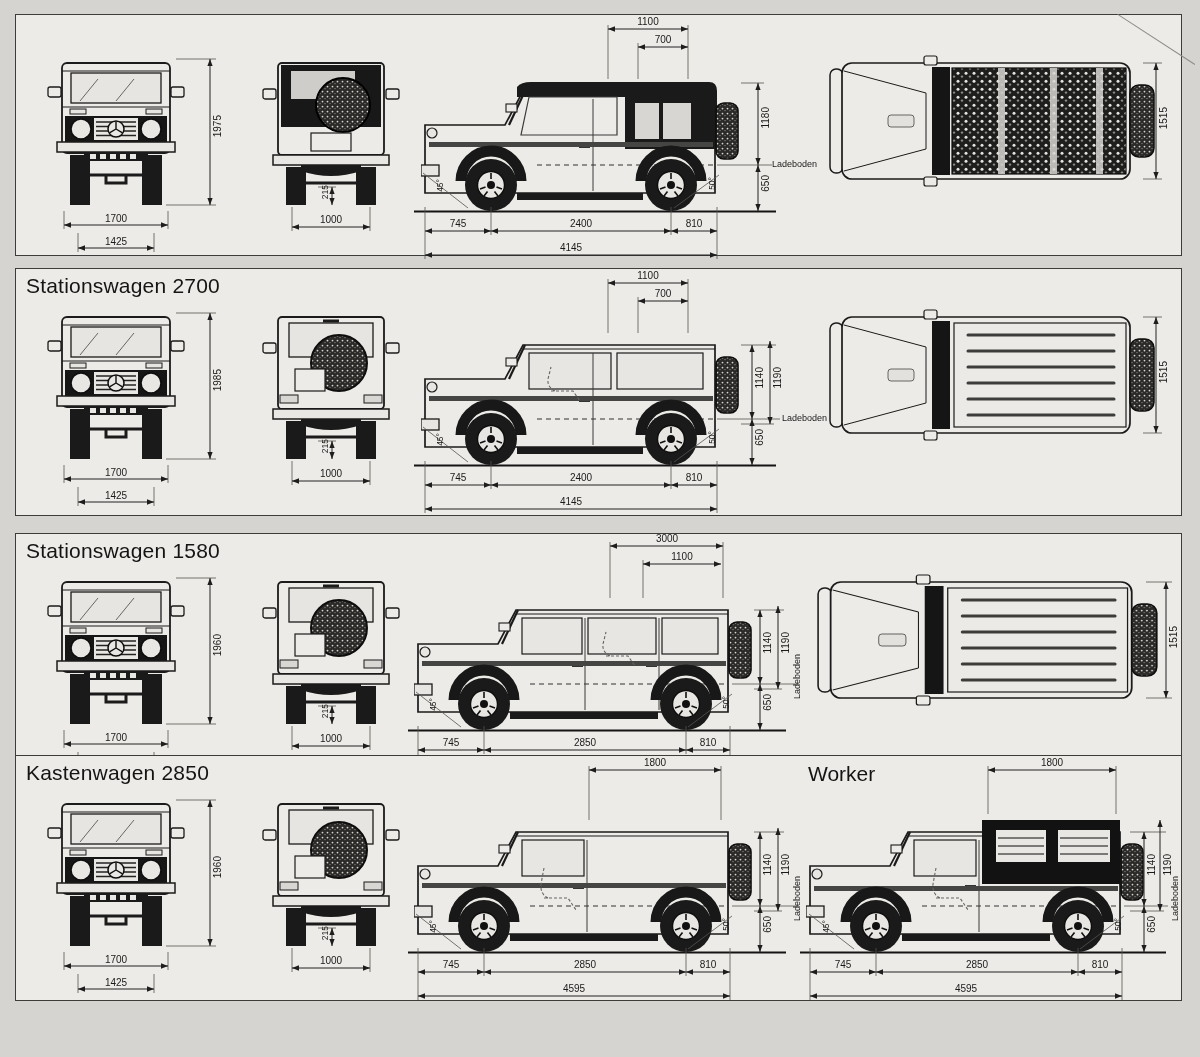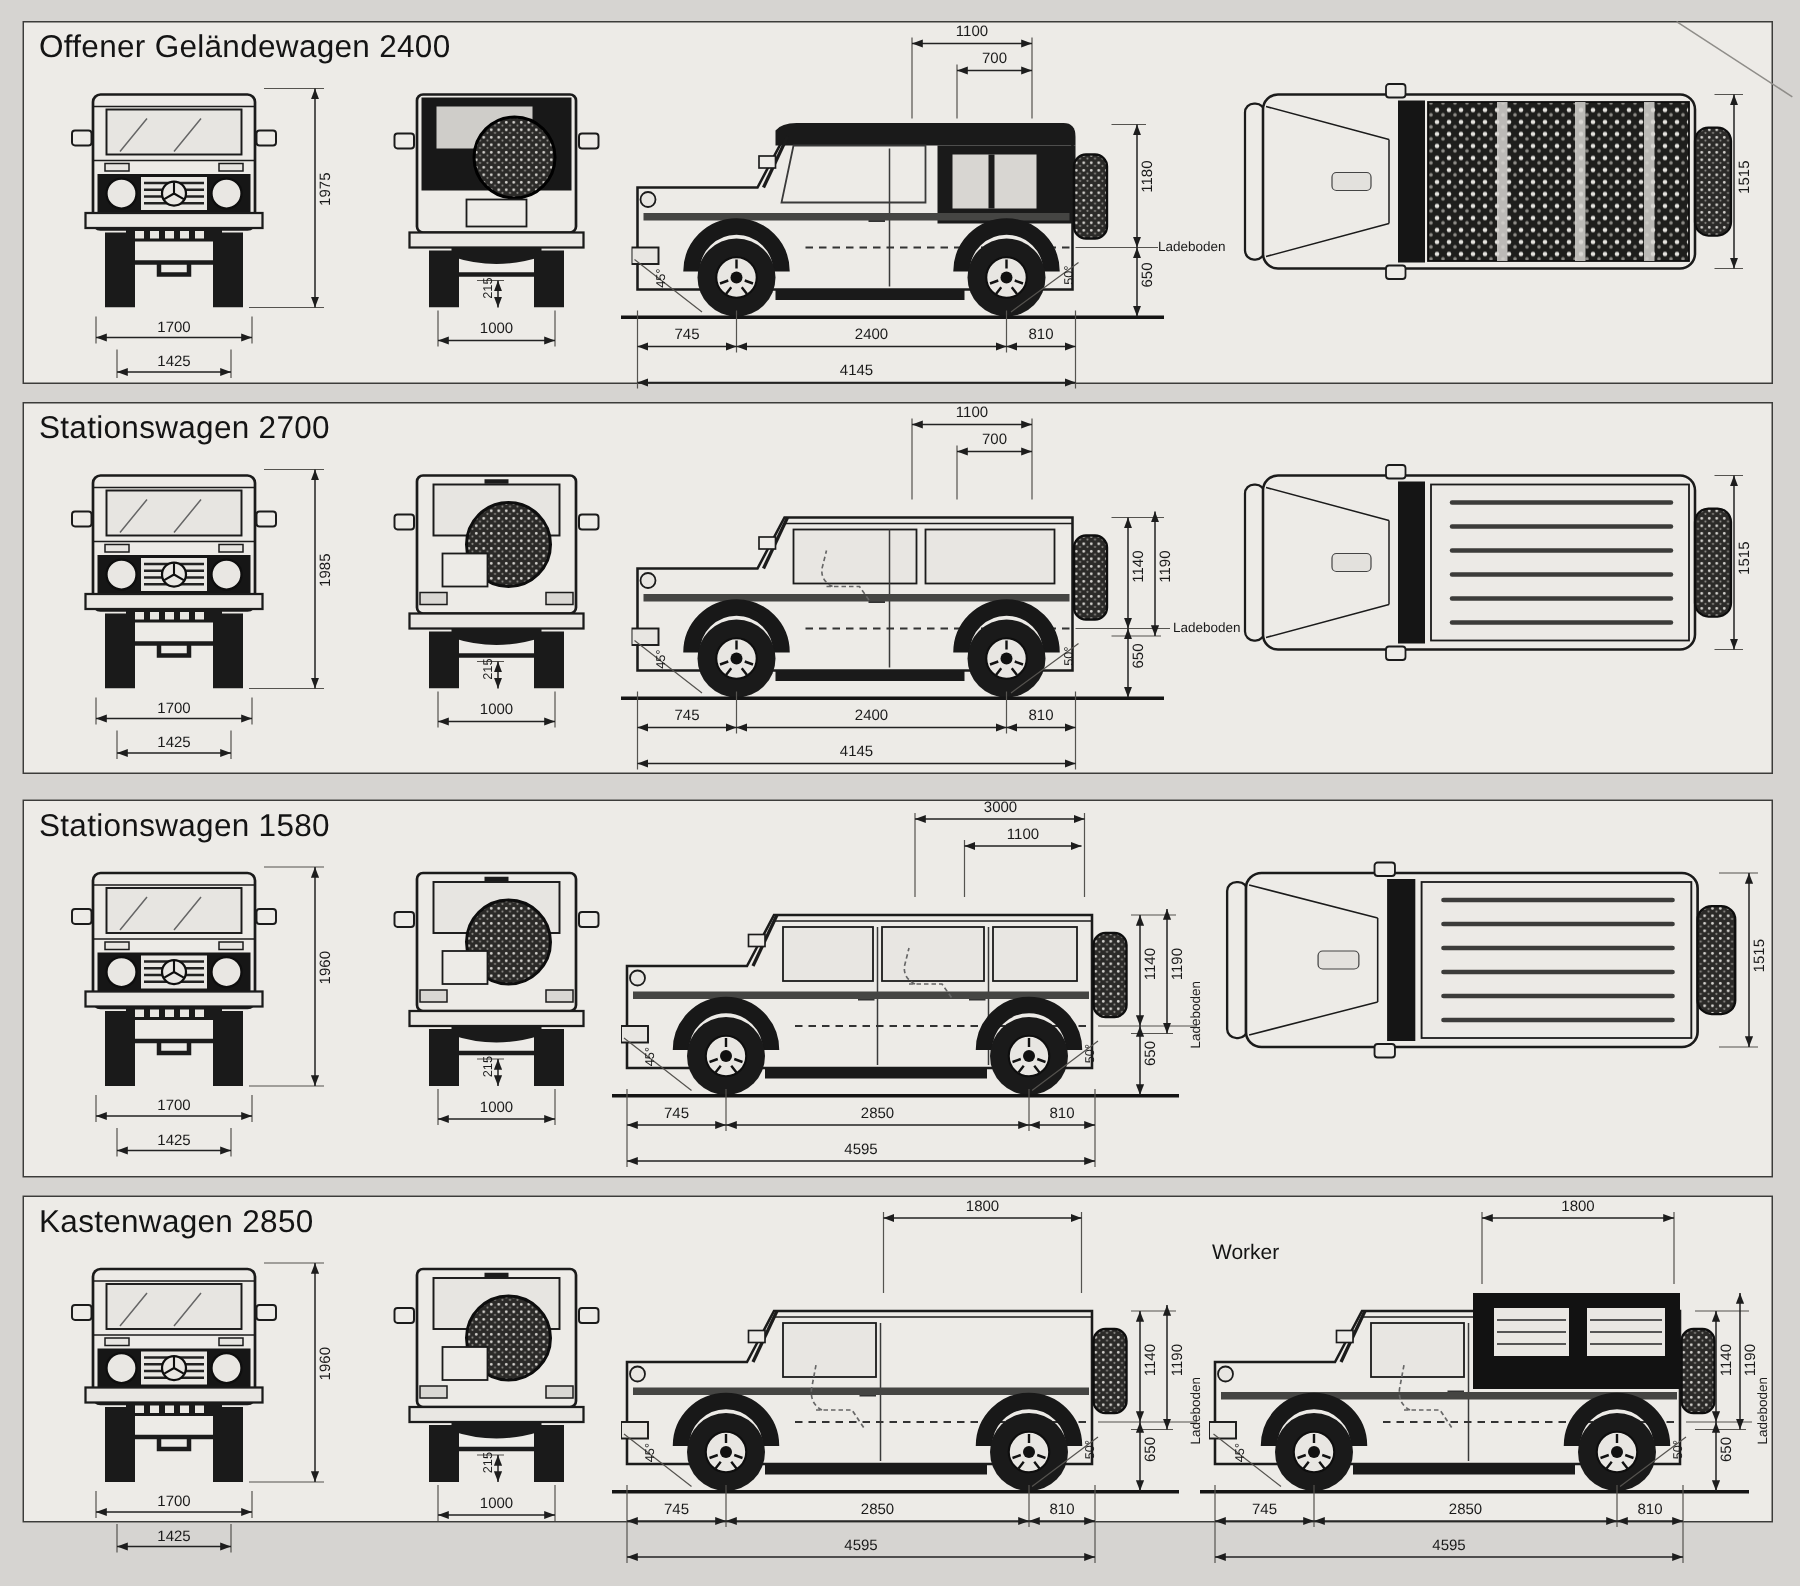--- a/index.html
+++ b/index.html
@@ -2,21 +2,21 @@
 <html><head>
 <meta charset="utf-8">
 <style>
   html,body{margin:0;padding:0;}
   body{width:1200px;height:1057px;background:#d6d4d1;position:relative;
        font-family:"Liberation Sans",sans-serif;overflow:hidden;}
   .panel{position:absolute;left:15px;width:1167px;background:#edebe7;
          border:1.6px solid #3c3c3a;box-sizing:border-box;}
   .title{position:absolute;left:10px;top:5px;font-size:21px;color:#141414;
          letter-spacing:.2px;white-space:nowrap;}
-  .wlabel{position:absolute;font-size:14px;color:#141414;white-space:nowrap;margin-top:22px;}
+  .wlabel{position:absolute;font-size:21px;color:#141414;white-space:nowrap;}
   .dim{position:absolute;font-size:10px;color:#1a1a1a;white-space:nowrap;line-height:1;}
   .c{transform:translateX(-50%);}
   .v{writing-mode:vertical-rl;transform:rotate(180deg);}
   .f8{font-size:8.5px;}
   .f9{font-size:9px;}
   svg.overlay{position:absolute;left:0;top:0;overflow:visible;}
   line.dl{stroke:#222;stroke-width:1;marker-start:url(#ah);marker-end:url(#ah);}
   path.xl{stroke:#55534f;stroke-width:.8;fill:none;}
   path.gnd{stroke:#141414;stroke-width:2.2;fill:none;}
   .scratch{position:absolute;left:1118px;top:14px;width:92px;border-top:1.6px solid #8f8d89;
@@ -291,21 +291,20 @@
           <line x1="140" y1="74" x2="286" y2="74"></line>
       <line x1="140" y1="90" x2="286" y2="90"></line>
           <line x1="140" y1="106" x2="286" y2="106"></line>
     </g>
     <rect x="302" y="30" width="24" height="72" rx="9" fill="url(#spk)" stroke="#0e0e0e" stroke-width="1.5"></rect>
   </symbol>
 </defs>
 </svg>
 
 <section class="panel" style="top:14px;height:242px">
-  <span class="title">Offener Geländewagen 2400</span>
   <svg class="overlay" width="1167" height="242">
     <use href="#sym-front" x="30" y="40" width="140" height="150"></use>
     <use href="#sym-rear-soft" x="245" y="40" width="140" height="150"></use>
     <use href="#sym-side-cabrio" x="405" y="32" width="320" height="170"></use>
     <use href="#sym-top-open" x="812" y="40" width="330" height="132"></use>
     <path class="gnd" d="M398,196.5 H760"></path>
     <path class="xl" d="M160,44 H200 M150,190 H200 M48,196 V214 M152,196 V214 M62,218 V237 M138,218 V237
                        M302,172 H320 M276,192 V216 M354,192 V216
                        M592,10 V64 M622,28 V64 M672,10 V64
                        M725,68 H748 M701,150 H756
@@ -441,21 +440,21 @@
   <span class="dim v" style="left:747px;top:160px">650</span>
   <span class="dim c" style="left:435px;top:204px">745</span>
   <span class="dim c" style="left:569px;top:204px">2850</span>
   <span class="dim c" style="left:692px;top:204px">810</span>
   <span class="dim c" style="left:558px;top:228px">4595</span>
   <span class="dim v f8" style="left:413px;top:164px">45°</span>
   <span class="dim v f8" style="left:706px;top:162px">50°</span>
   <span class="dim v" style="left:1153px;top:92px">1515</span>
 </section>
 
-<section class="panel" style="top:797px;height:218px">
+<section class="panel" style="top:755px;height:246px">
   <span class="title">Kastenwagen 2850</span>
   <span class="wlabel" style="left:792px;top:6px">Worker</span>
   <svg class="overlay" width="1167" height="253">
     <use href="#sym-front" x="30" y="40" width="140" height="150"></use>
     <use href="#sym-rear-wagon" x="245" y="40" width="140" height="150"></use>
     <use href="#sym-side-van" x="398" y="32" width="340" height="170"></use>
     <use href="#sym-side-worker" x="790" y="32" width="340" height="170"></use>
     <path class="gnd" d="M392,196.5 H770 M784,196.5 H1150"></path>
     <path class="xl" d="M160,44 H200 M150,190 H200 M48,196 V214 M152,196 V214 M62,218 V237 M138,218 V237
                        M302,172 H320 M276,192 V216 M354,192 V216

